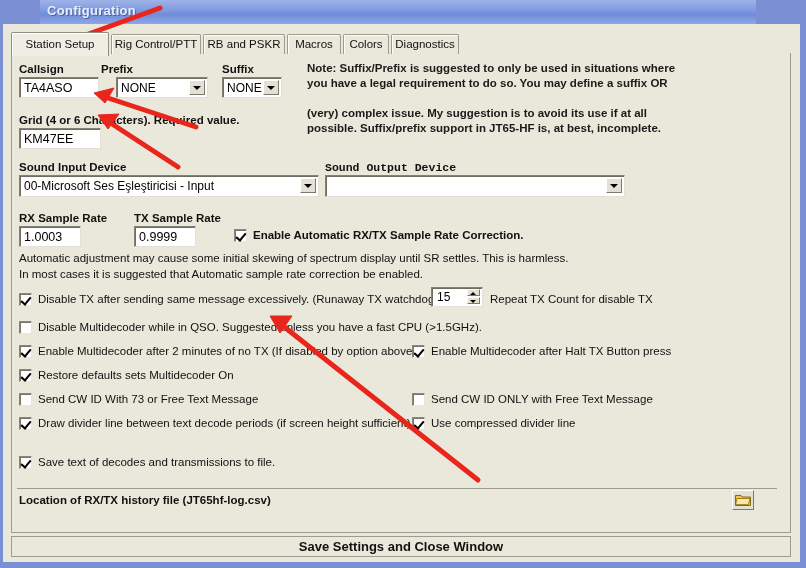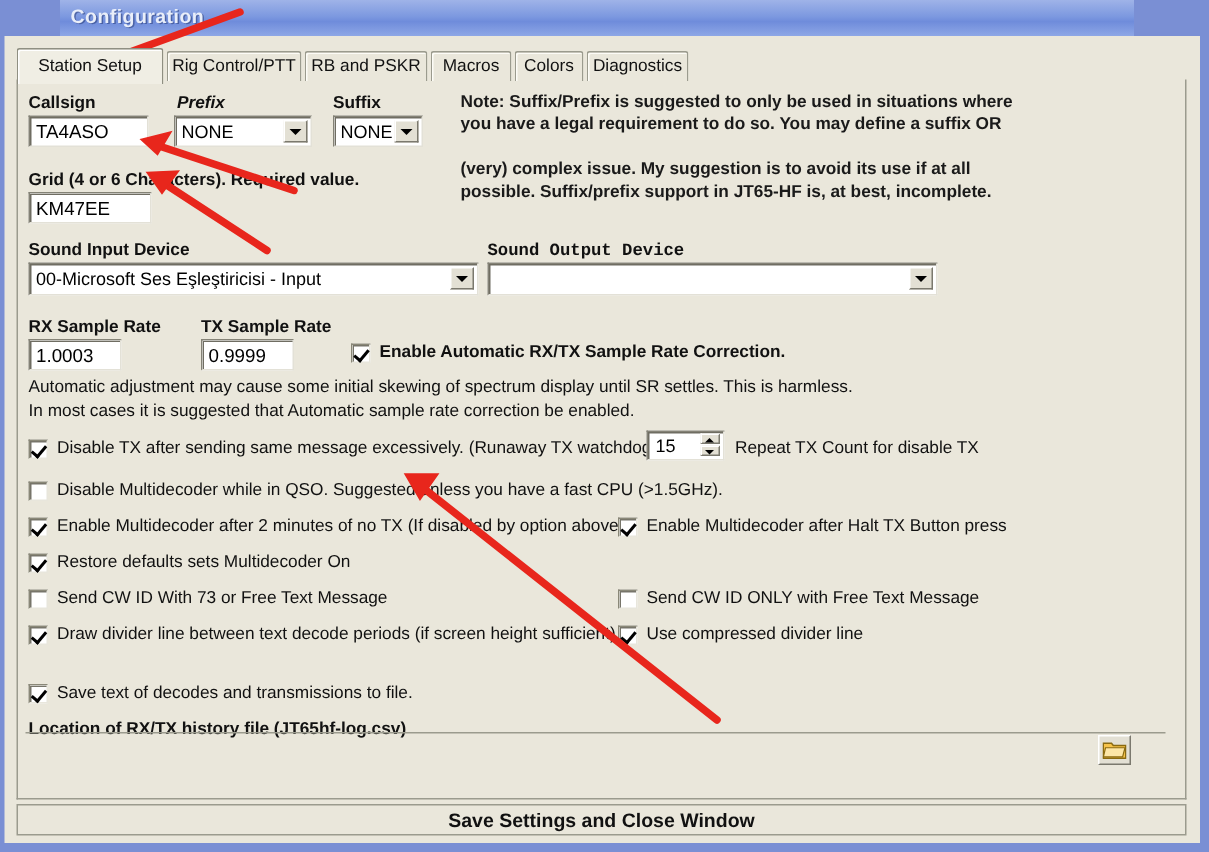--- a/index.html
+++ b/index.html
@@ -265,21 +265,21 @@
       <div class="tab" style="left:100px;width:90px;"><span>Rig Control/PTT</span></div>
       <div class="tab" style="left:192px;width:82px;"><span>RB and PSKR</span></div>
       <div class="tab" style="left:276px;width:54px;"><span>Macros</span></div>
       <div class="tab" style="left:332px;width:46px;"><span>Colors</span></div>
       <div class="tab" style="left:380px;width:68px;"><span>Diagnostics</span></div>
     </div>
 
     <div class="lbl" style="left:16px;top:39px;">Callsign</div>
     <div class="textbox" style="left:16px;top:53px;width:80px;height:21px;">TA4ASO</div>
 
-    <div class="lbl" style="left:115px;top:39px;font-style:italic;">Prefix</div>
+    <div class="lbl" style="left:98px;top:39px;">Prefix</div>
     <div class="combo" style="left:113px;top:53px;width:92px;height:21px;">
       <span>NONE</span>
       <span class="arrowbtn"></span>
     </div>
 
     <div class="lbl" style="left:219px;top:39px;">Suffix</div>
     <div class="combo" style="left:219px;top:53px;width:60px;height:21px;">
       <span>NONE</span>
       <span class="arrowbtn"></span>
     </div>
@@ -363,21 +363,21 @@
     <div class="cbrow" style="left:409px;top:392px;">
       <span class="cbbox on"></span>
       <span class="cbtext">Use compressed divider line</span>
     </div>
 
     <div class="cbrow" style="left:16px;top:431px;">
       <span class="cbbox on"></span>
       <span class="cbtext">Save text of decodes and transmissions to file.</span>
     </div>
 
-    <div class="lbl" style="left:16px;top:456px;">Location of RX/TX history file (JT65hf-log.csv)</div>
+    <div class="lbl" style="left:16px;top:470px;">Location of RX/TX history file (JT65hf-log.csv)</div>
     <div class="sep" style="left:14px;top:464px;width:760px;"></div>
     <div class="folderbtn" style="left:729px;top:466px;">
       <svg width="16" height="14" viewBox="0 0 16 14" style="position:absolute;left:2px;top:2px;">
         <path d="M0.5 2.5 L6 2.5 L7.2 4 L15.5 4 L15.5 12.5 L0.5 12.5 Z" fill="#f6c34a" stroke="#8a6a10" stroke-width="1"></path>
         <path d="M2 5.5 L15 5.5 L13.4 11.6 L0.6 11.6 Z" fill="#fde6a6" stroke="#8a6a10" stroke-width="0.8"></path>
       </svg>
     </div>
 
     <div class="savebar">Save Settings and Close Window</div>
   </div>

